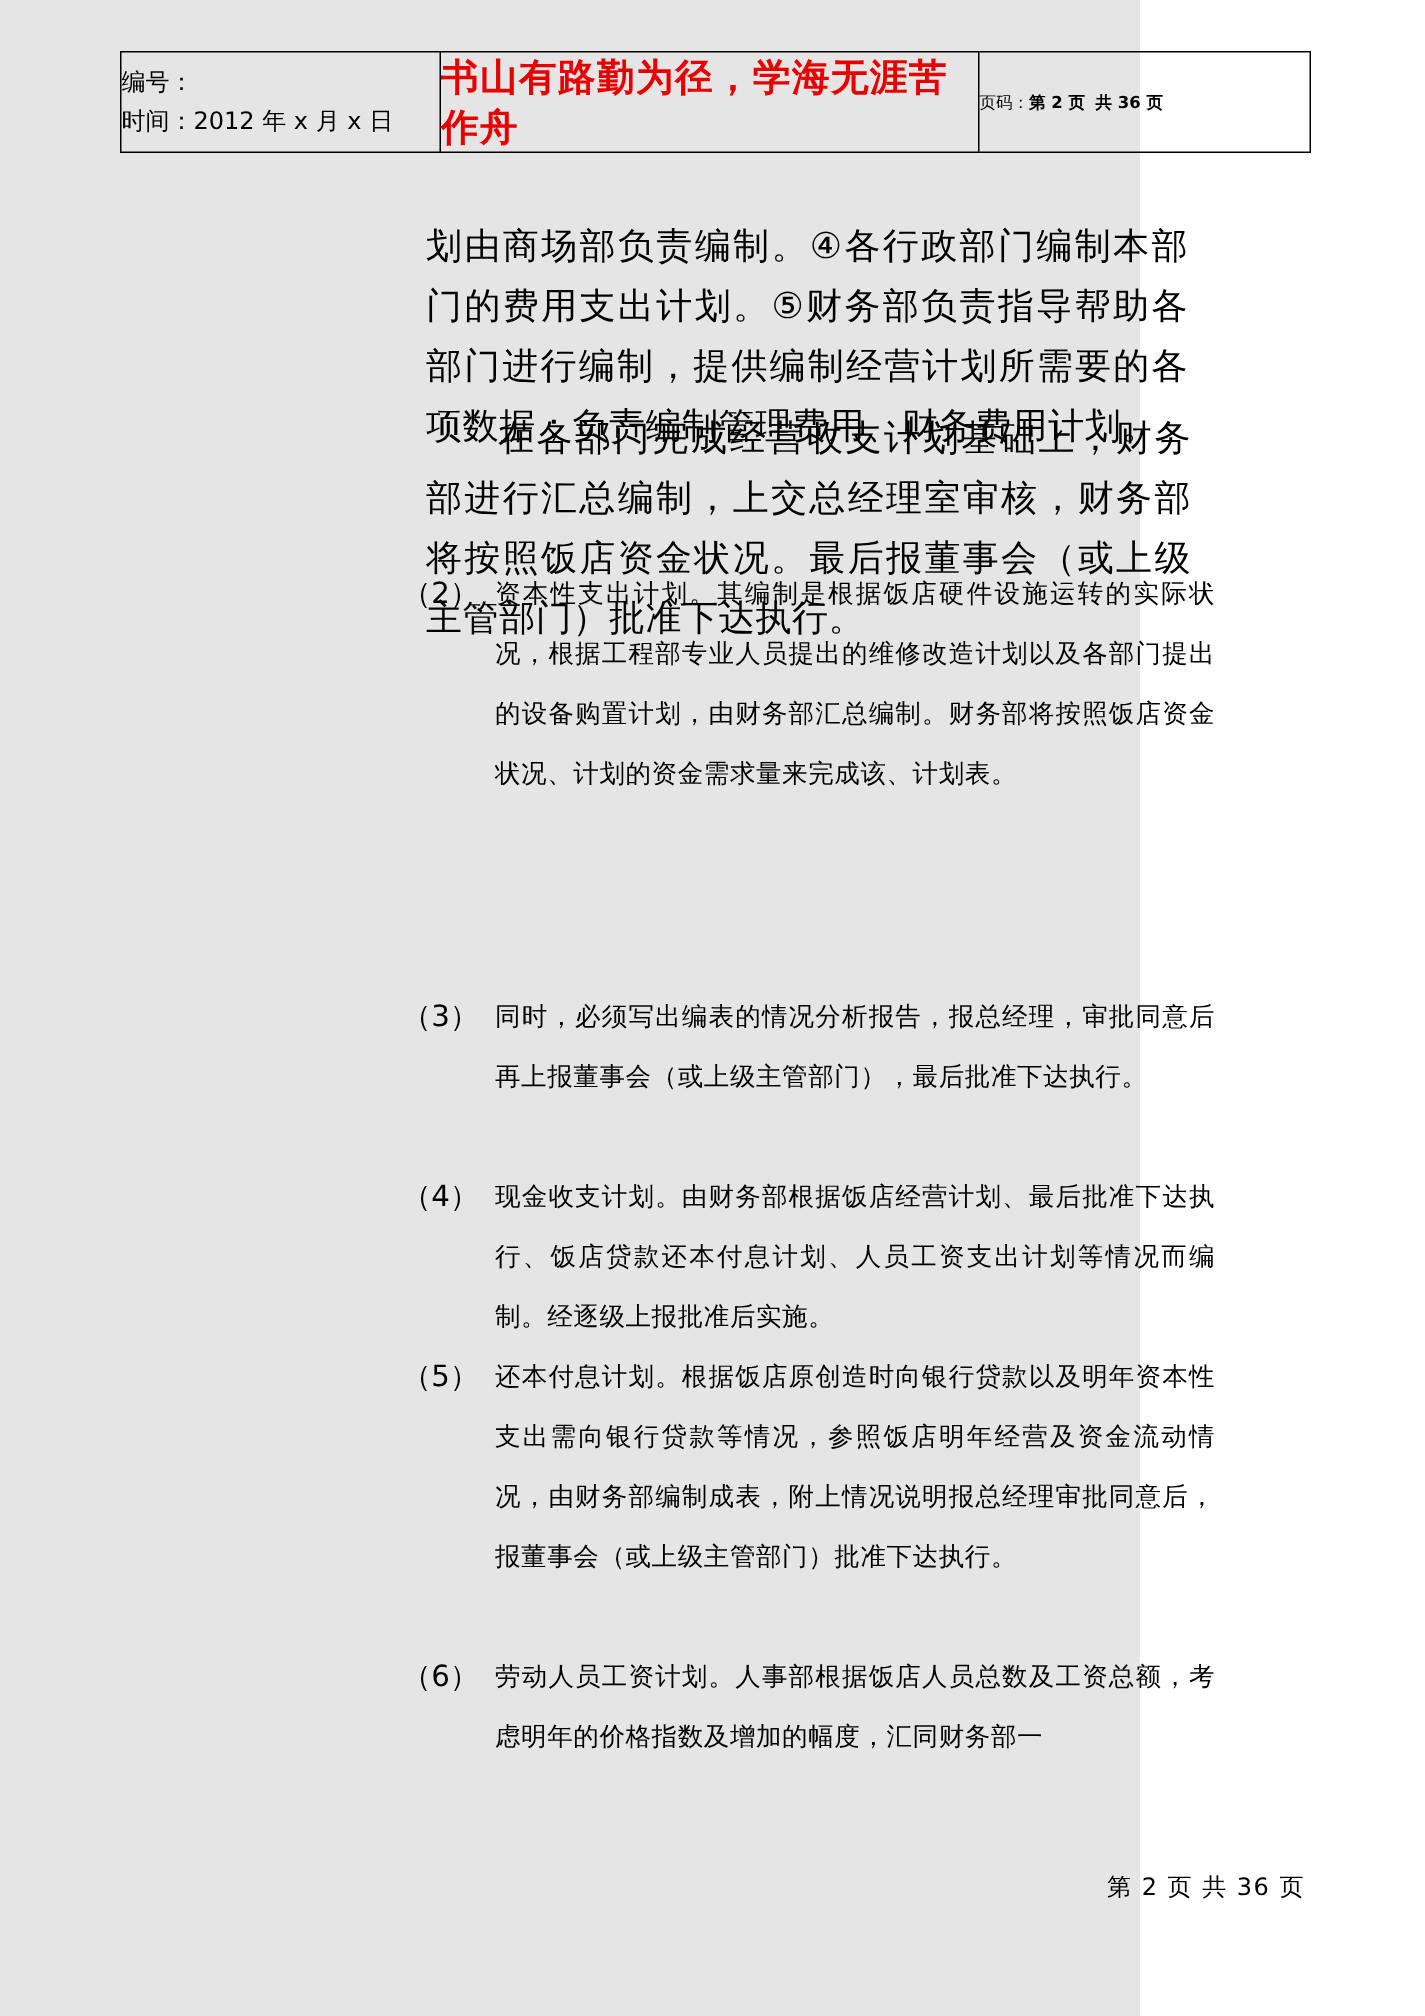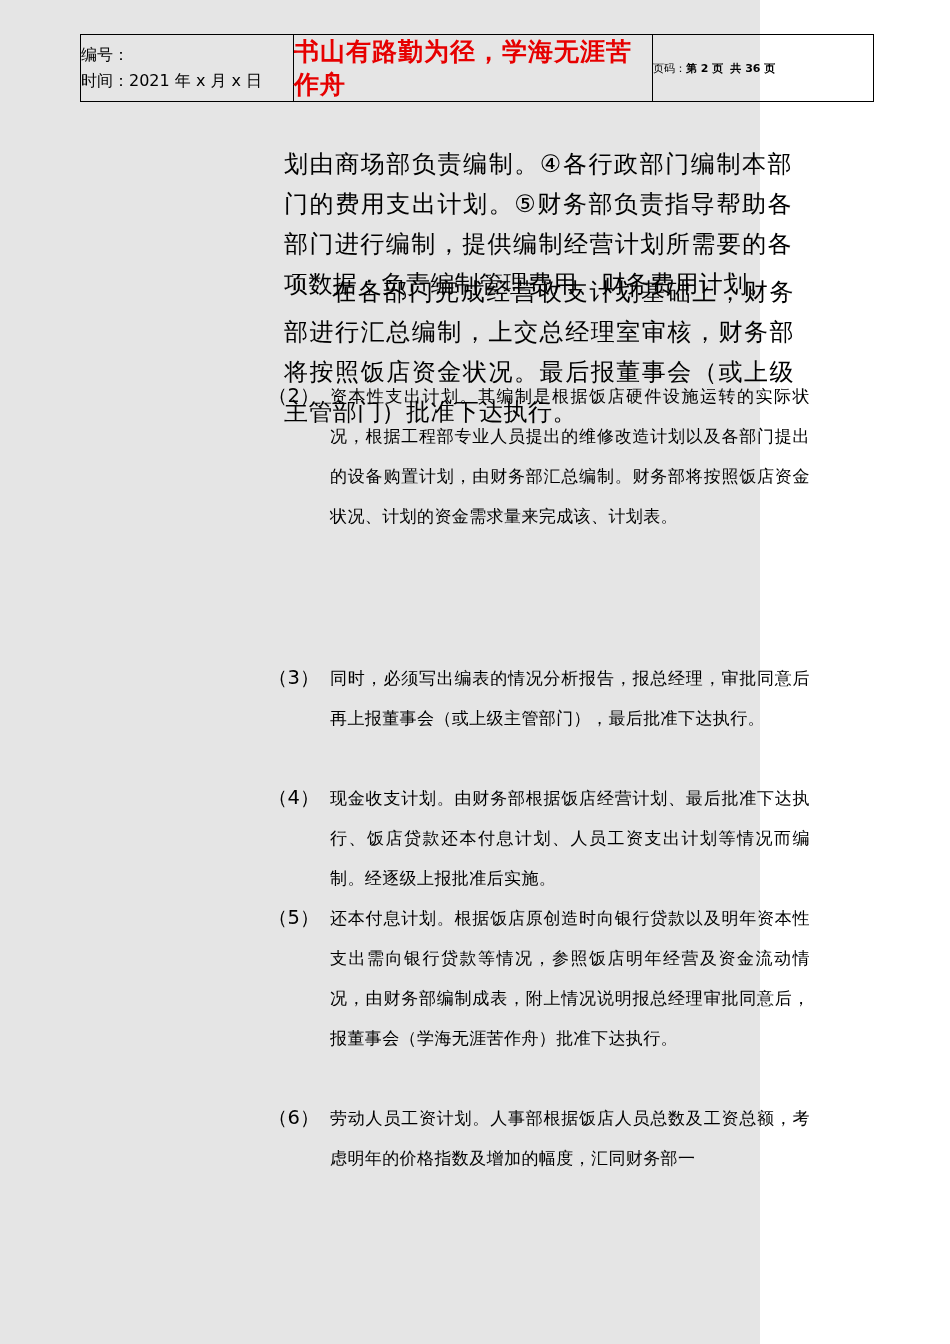--- a/index.html
+++ b/index.html
@@ -135,21 +135,21 @@
 </head>
 <body>
 
 <div class="page">
 
   <table class="header-table">
     <tbody>
         <tr>
       <td class="hdr-left">
         <div>编号：</div>
-        <div>时间：2021 年 x 月 x 日</div>
+        <div>时间：2012 年 x 月 x 日</div>
       </td>
       <td class="hdr-mid">书山有路勤为径，学海无涯苦作舟</td>
       <td class="hdr-right">
         <span>页码：</span><span class="pg-num">第 2 页</span>&nbsp;&nbsp;<span class="pg-num">共 36 页</span>
       </td>
     </tr>
   </tbody>
     </table>
 
   <div class="body-wrap">
@@ -172,24 +172,25 @@
       <p class="li-text">同时，必须写出编表的情况分析报告，报总经理，审批同意后再上报董事会（或上级主管部门），最后批准下达执行。</p>
     </div>
 
     <div class="list-item" style="top:650px;">
       <span class="marker">（4）</span>
       <p class="li-text">现金收支计划。由财务部根据饭店经营计划、最后批准下达执行、饭店贷款还本付息计划、人员工资支出计划等情况而编制。经逐级上报批准后实施。</p>
     </div>
 
     <div class="list-item" style="top:770px;">
       <span class="marker">（5）</span>
-      <p class="li-text">还本付息计划。根据饭店原创造时向银行贷款以及明年资本性支出需向银行贷款等情况，参照饭店明年经营及资金流动情况，由财务部编制成表，附上情况说明报总经理审批同意后，报董事会（学海无涯苦作舟）批准下达执行。</p>
+      <p class="li-text">还本付息计划。根据饭店原创造时向银行贷款以及明年资本性支出需向银行贷款等情况，参照饭店明年经营及资金流动情况，由财务部编制成表，附上情况说明报总经理审批同意后，报董事会（或上级主管部门）批准下达执行。</p>
     </div>
 
     <div class="list-item" style="top:970px;">
       <span class="marker">（6）</span>
       <p class="li-text">劳动人员工资计划。人事部根据饭店人员总数及工资总额，考虑明年的价格指数及增加的幅度，汇同财务部一</p>
     </div>
 
   </div>
 
+  <div class="footer">第 2 页  共 36 页</div>
 
 </div>
 
 </body></html>

